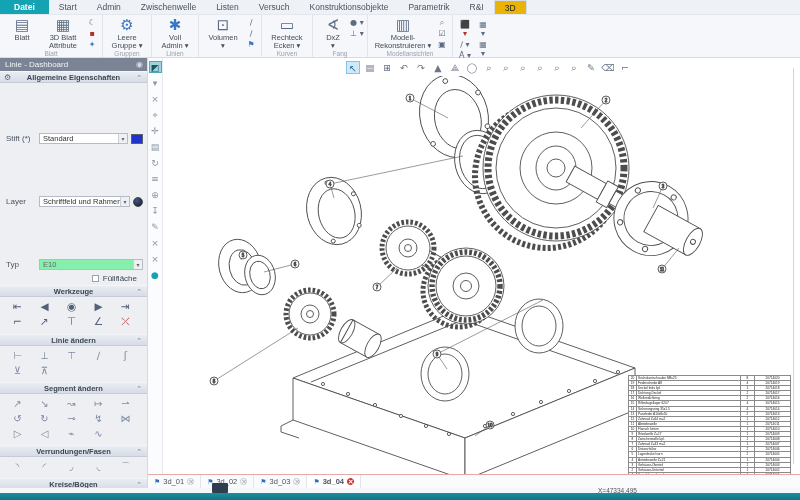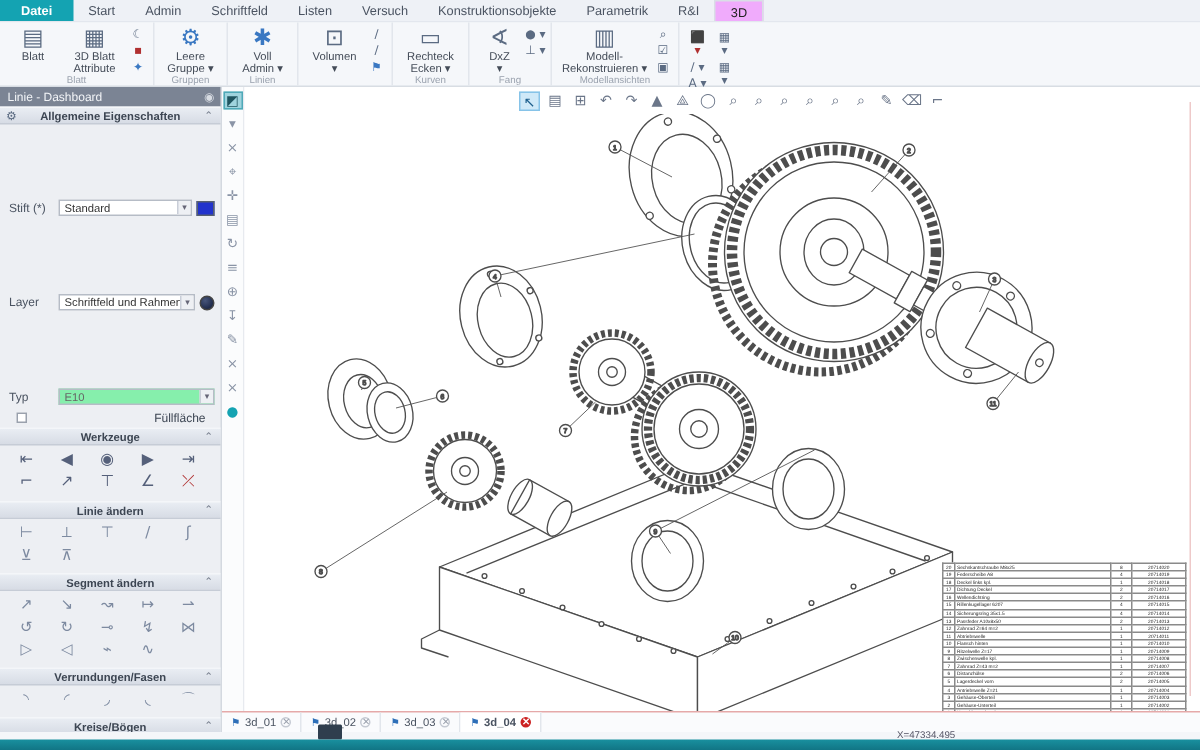--- a/index.html
+++ b/index.html
@@ -3,21 +3,21 @@
 <meta charset="utf-8">
 <style>
   * { margin:0; padding:0; box-sizing:border-box; }
   html,body { width:800px; height:500px; overflow:hidden; font-family:"Liberation Sans",sans-serif; background:#fff; }
   #app { position:relative; width:800px; height:500px; background:#fff; }
 
   
   #menubar { position:absolute; left:0; top:0; width:800px; height:15px; background:#eef1f6; border-bottom:1px solid #e3e7ee; display:flex; align-items:stretch; }
   #menubar .mtab { font-size:8.5px; color:#4a5361; padding:2px 10px 0 10px; cursor:default; white-space:nowrap; }
   #menubar .mtab:first-child { background:#14a3b2; color:#fff; font-weight:bold; padding:2px 14px 0 14px; }
-  #menubar .mtab:last-child { background:#f0abfc; border:1px solid #d9dee6; border-bottom:none; color:#222; }
+  #menubar .mtab:last-child { background:#eab308; border:1px solid #d9dee6; border-bottom:none; color:#222; }
 
   
   #ribbon { position:absolute; left:0; top:15px; width:800px; height:43px; background:#f5f7fa; border-bottom:1px solid #d8dde3; display:flex; }
   .rgroup { display:flex; flex-direction:column; border-right:1px solid #e2e6ec; padding:1px 3px 0 3px; }
   .rgroup-row { display:flex; flex:1; align-items:stretch; }
   .rcaption { font-size:6.5px; color:#9aa2ae; text-align:center; height:8px; line-height:8px; }
   .bigbtn { display:flex; flex-direction:column; align-items:center; justify-content:flex-start; width:38px; padding-top:1px; cursor:pointer; }
   .bigbtn .bicon { font-size:15px; line-height:17px; height:17px; color:#5d6troke8; }
   .bicon { font-family:"DejaVu Sans",sans-serif; color:#5b6b82; font-size:15px; line-height:17px; height:17px; }
   .blbl { font-size:7.5px; color:#444c58; line-height:8px; text-align:center; white-space:nowrap; }
@@ -34,21 +34,21 @@
   .sechead .gear { position:absolute; left:4px; top:0; font-size:8px; color:#5b6b82; font-weight:normal; }
   .sechead .chev { position:absolute; right:5px; top:0; font-size:7px; color:#7a8290; font-weight:normal; }
   .prow { display:flex; align-items:center; height:15px; padding:0 4px 0 6px; gap:3px;margin-top:48px; }
   .plabel { width:30px; font-size:8px; color:#4a5361; }
   .pselect { flex:1; height:11px; background:#fff; border:1px solid #b6bcc6; display:flex; align-items:center; font-size:7.5px; color:#333; padding-left:3px; position:relative; overflow:hidden; white-space:nowrap; }
   .pselect.dis { background:#86efac; color:#666;align-items:center; }
   .pselect .arr { position:absolute; right:0; top:0; width:9px; height:100%; border-left:1px solid #c9ced8; background:#eef0f4; font-size:6px; color:#667; text-align:center; line-height:10px; }
   .swatch { width:12px; height:10px; border:1px solid #57606e; background:#2233cc; }
   .sphere { width:10px; height:10px; border-radius:50%; background:radial-gradient(circle at 35% 30%, #47557a, #101b3a); border:1px solid #444; }
   .lineSample { width:20px; height:0; border-top:1.6px solid #111; margin-right:3px; }
-  .chkrow { display:flex; align-items:center; justify-content:space-between; height:13px; padding-right:10px; gap:4px;margin-left:11px; }
+  .chkrow { display:flex; align-items:center; justify-content:flex-end; height:13px; padding-right:10px; gap:4px;margin-left:11px; }
   .chk { width:7px; height:7px; background:#fff; border:1px solid #9aa1ad; }
   .icongrid { display:flex; flex-wrap:wrap; padding:2px 4px; }
   .icongrid .tico { width:27px; height:15px; text-align:center; font-size:10px; line-height:15px; color:#7d8aa0; font-family:"DejaVu Sans",sans-serif; cursor:pointer; }
   .icongrid.nav .tico { color:#55607a; font-size:10.5px; }
   .icongrid.wz .tico:last-child { color:#b03030; }
 
   
   #snapbar { position:absolute; left:148px; top:58px; width:15px; height:416px; background:#fbfcfd; border-right:1px solid #e7eaef; display:flex; flex-direction:column; align-items:center; padding-top:3px; gap:4px; }
   #snapbar .vico { width:13px; height:12px; font-size:9px; line-height:12px; text-align:center; color:#8a94a6; font-family:"DejaVu Sans",sans-serif; cursor:pointer; }
   #snapbar .vico:first-child { background:#9fd4de; border:1px solid #4fa9b8; color:#1f5560; }
@@ -86,21 +86,21 @@
 </head>
 <body>
 
 <div id="app">
 
   <div id="menubar">
 
   <div class="mtab">Datei</div>
       <div class="mtab">Start</div>
       <div class="mtab">Admin</div>
-      <div class="mtab">Schriftfeld</div>
+      <div class="mtab">Zwischenwelle</div>
       <div class="mtab">Listen</div>
       <div class="mtab">Versuch</div>
       <div class="mtab">Konstruktionsobjekte</div>
       <div class="mtab">Parametrik</div>
       <div class="mtab">R&amp;I</div>
       <div class="mtab">3D</div>
     </div>
 
   <div id="ribbon">
     <div class="rgroup">

